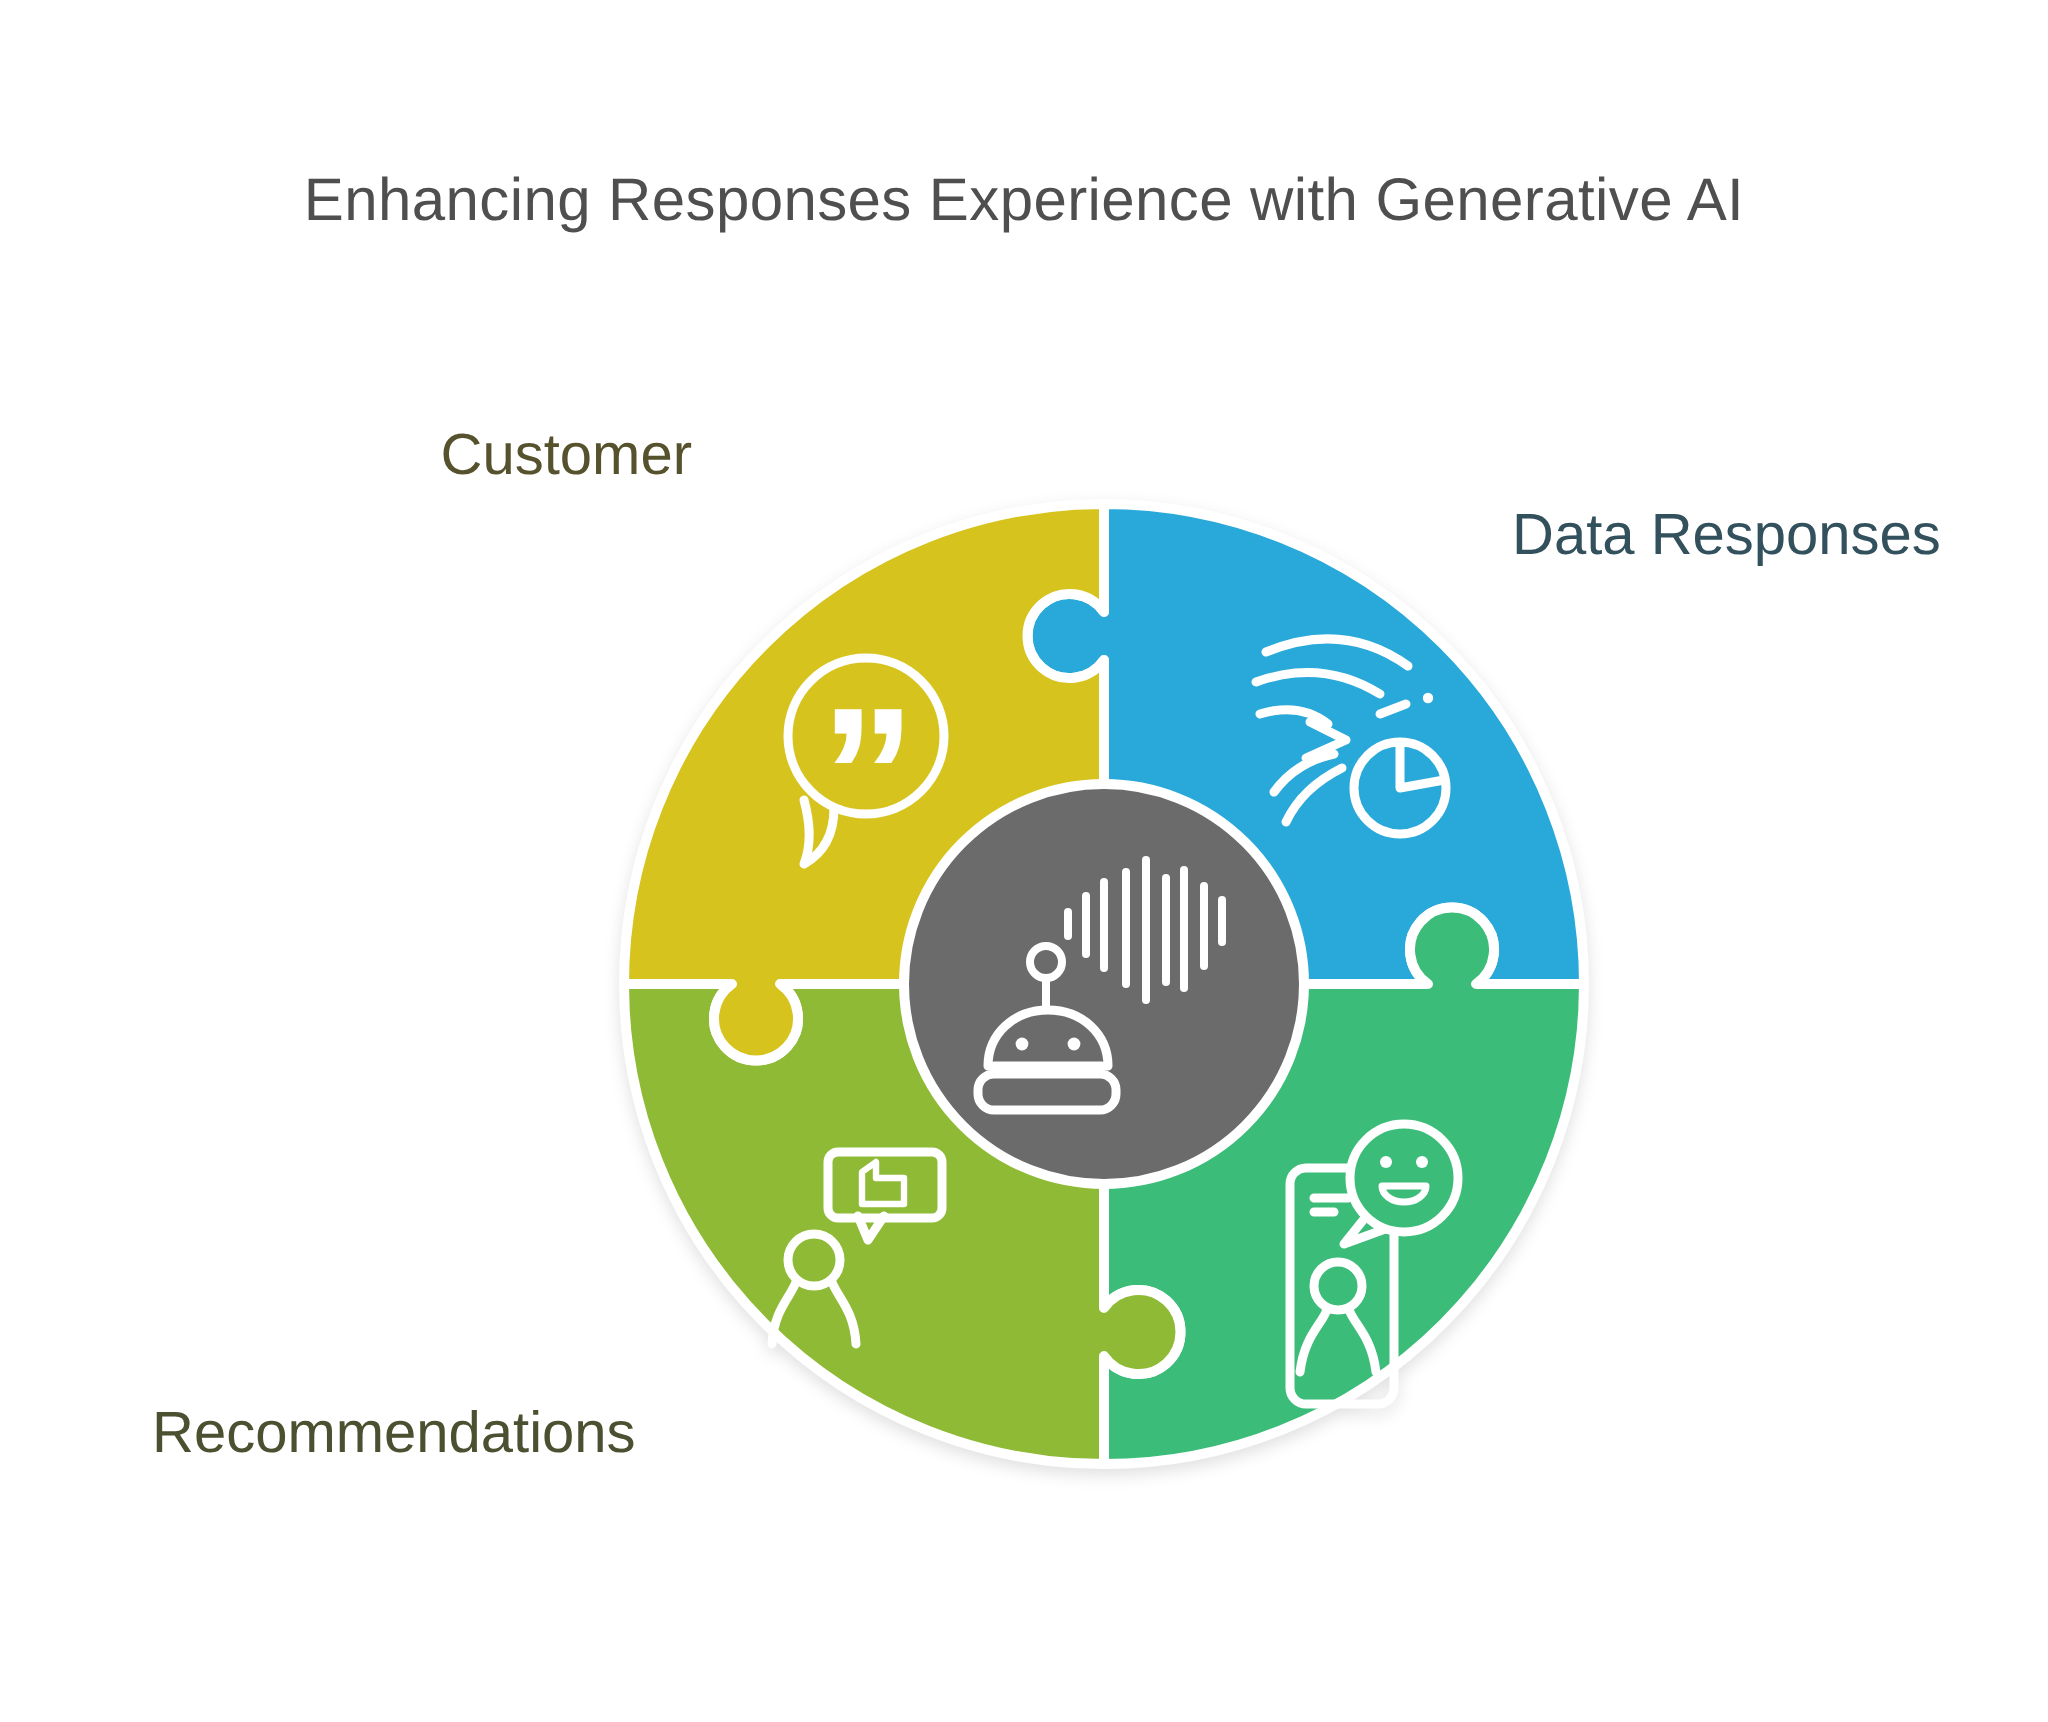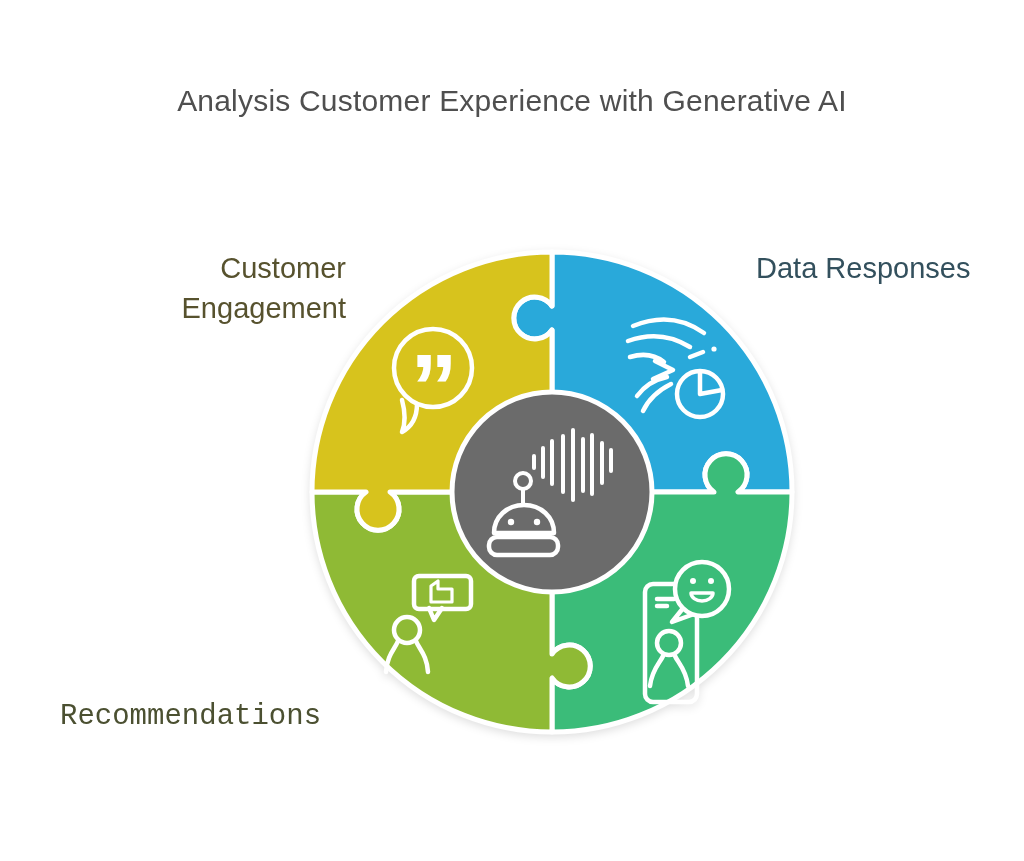--- a/index.html
+++ b/index.html
@@ -15,23 +15,23 @@
     text-align:center;
     font-size:30px;font-weight:400;
     letter-spacing:.2px;
   }
   .seg-label{
     position:absolute;
     font-size:29px;font-weight:400;
     line-height:40px;
   }
   .seg-label span{display:block;}
-  .lbl-ce{right:678px;top:208px;text-align:right;margin-top:40px;}
+  .lbl-ce{right:678px;top:208px;text-align:right;}
   .lbl-da{left:756px;top:248px;}
-  .lbl-re{left:60px;top:697px;font-family:Liberation Mono, monospace;}
+  .lbl-re{left:76px;top:697px;}
   .lbl-cr{left:760px;top:697px;}
   svg{position:absolute;left:0;top:0;}
   .puzzle{filter:drop-shadow(0 3px 4px rgba(0,0,0,0.12));}
 </style>
 </head>
 <body>
 
 <div class="stage">
 
   <svg width="1024" height="861" viewBox="0 0 1024 861">
@@ -101,25 +101,24 @@
         <circle cx="523" cy="481" r="8"></circle>
         <path d="M 523 489 V 504"></path>
         <path d="M 494 533 C 494 517 507 505 524 505 C 541 505 554 517 554 533 Z" stroke-width="4.5"></path>
         <circle cx="511" cy="522" r="3.2" fill="#ffffff" stroke="none"></circle>
         <circle cx="537" cy="522" r="3.2" fill="#ffffff" stroke="none"></circle>
         <rect x="489" y="537" width="69" height="18" rx="8" stroke-width="4.5" fill="#6b6b6b"></rect>
       </g>
     </g>
   </svg>
 
-  <div class="title" style="color: rgb(79, 79, 79);">Analysis Customer Experience with Generative AI</div>
+  <div class="title" style="color: rgb(79, 79, 79);">Enhancing Responses Experience with Generative AI</div>
 
   <div class="seg-label lbl-ce" style="color: rgb(87, 82, 46);">
     <span>Customer</span>
-    <span>Engagement</span>
   </div>
 
   <div class="seg-label lbl-da" style="color: rgb(51, 80, 93);">
     <span>Data Responses</span>
   </div>
 
   <div class="seg-label lbl-re" style="color: rgb(75, 80, 49);">
     <span>Recommendations</span>
   </div>
 

